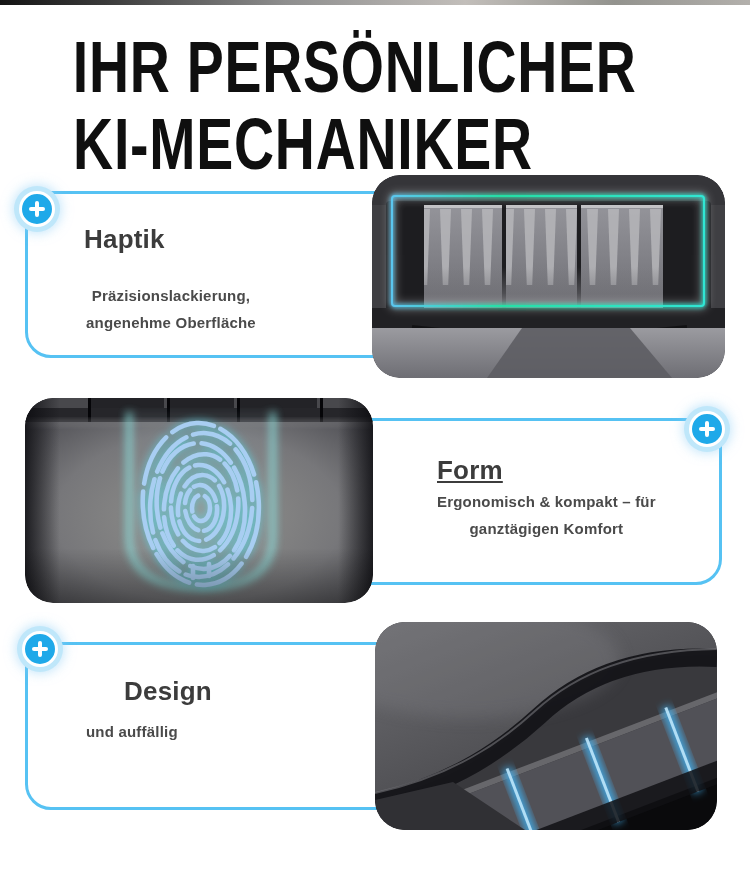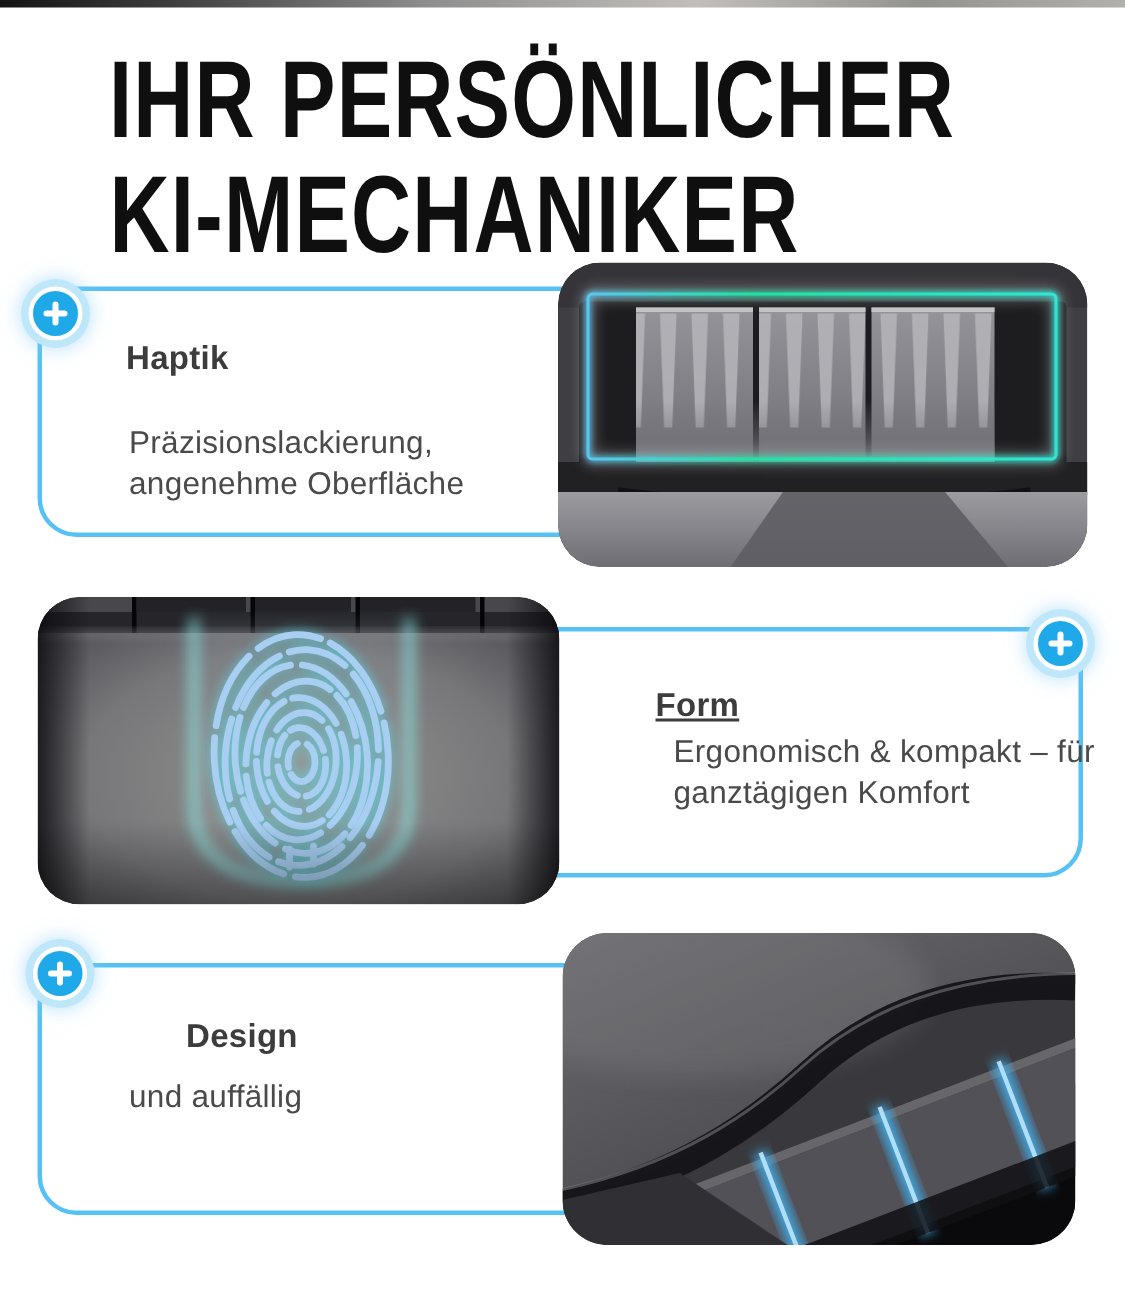--- a/index.html
+++ b/index.html
@@ -17,28 +17,28 @@
           transform:scaleX(0.76);transform-origin:50% 50%;white-space:nowrap;}
 
   
   .card{position:absolute;background:#ffffff;border:3px solid var(--card_border,#56C2F3);
         border-radius:26px;box-sizing:border-box;z-index:1;}
   .card1{left:25px;top:191px;width:600px;height:167px;}
   .card2{left:340px;top:418px;width:382px;height:167px;}
   .card3{left:25px;top:642px;width:600px;height:168px;}
 
   .card-title{position:absolute;color:var(--heading_color,#3C3C3C);font-weight:700;
-              font-size:22px;line-height:36px;letter-spacing:.2px;}
-  .card-desc{position:absolute;color:var(--body_color,#4A4A4A);font-weight:400;
-             font-size:21px;line-height:27px;letter-spacing:.2px;}
+              font-size:26px;line-height:36px;letter-spacing:.2px;}
+  .card-desc{position:absolute;color:var(--body_color,#4A4A4A);font-weight:700;
+             font-size:15px;line-height:27px;letter-spacing:.2px;text-align:center;}
   .card-title span,.card-desc span{display:block;white-space:nowrap;}
   .card1 .card-title{left:56px;top:27px;}
   .card1 .card-desc{left:58px;top:88px;}
   .card2 .card-title{left:94px;top:31px;text-decoration:underline;}
-  .card2 .card-desc{left:94px;top:67px;margin-left:12px;}
+  .card2 .card-desc{left:94px;top:67px;}
   .card3 .card-title{left:56px;top:28px;margin-left:40px;}
   .card3 .card-desc{left:58px;top:73px;}
 
   
   .badge{position:absolute;width:30px;height:30px;border-radius:50%;
          background:var(--badge_blue,#1FA9E9);border:3px solid #ffffff;z-index:4;
          box-shadow:0 0 0 5px var(--badge_halo,#BFE7FA),0 0 12px 6px rgba(140,205,245,.55);
          cursor:pointer;}
   .badge .plus{position:absolute;left:0;top:0;width:100%;height:100%;}
   .badge .plus::before,.badge .plus::after{content:"";position:absolute;background:#ffffff;border-radius:2px;}

